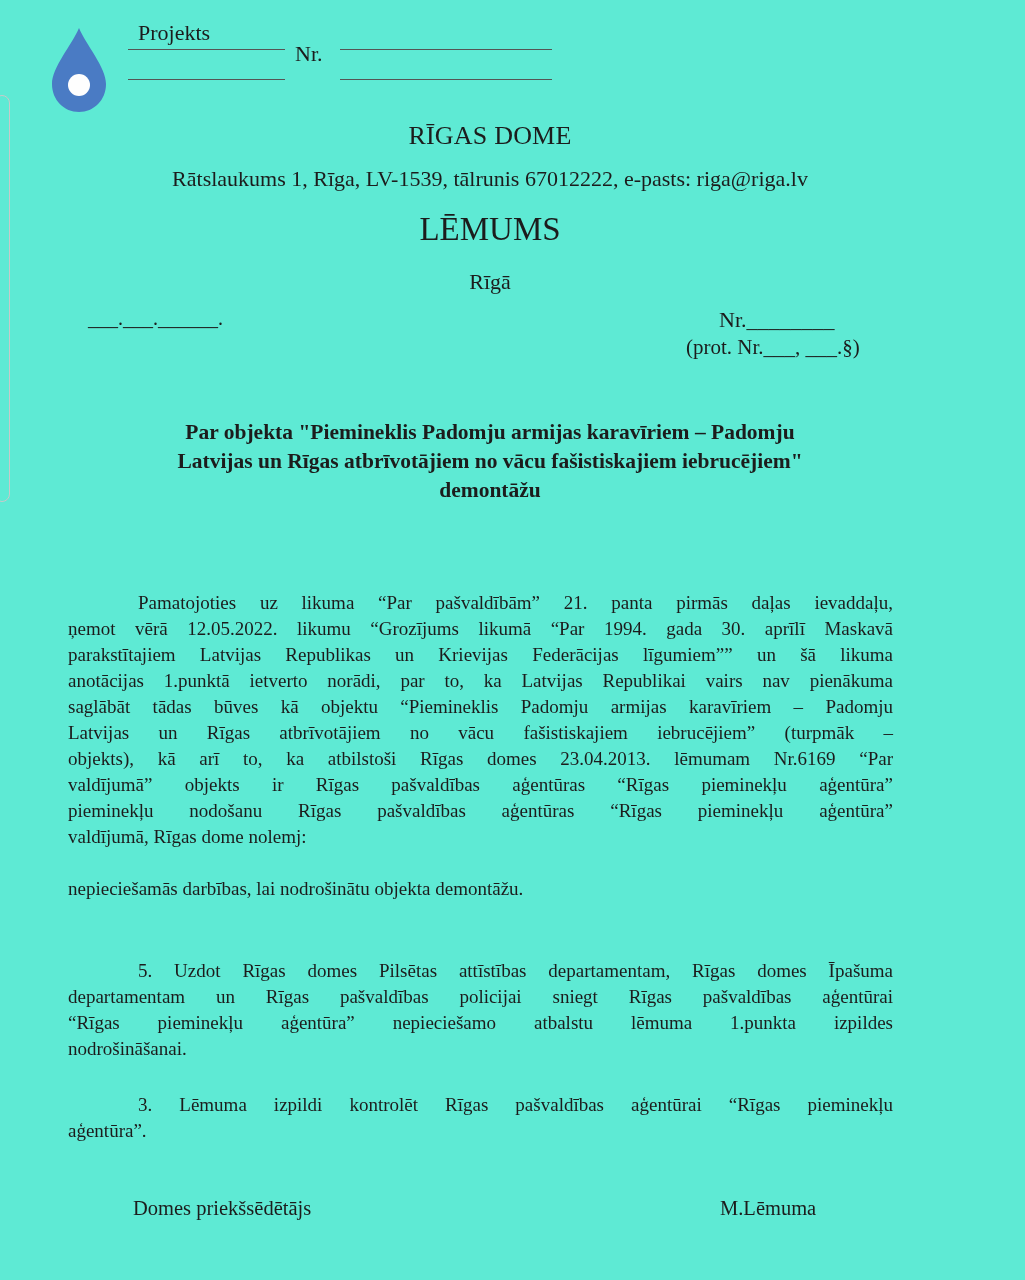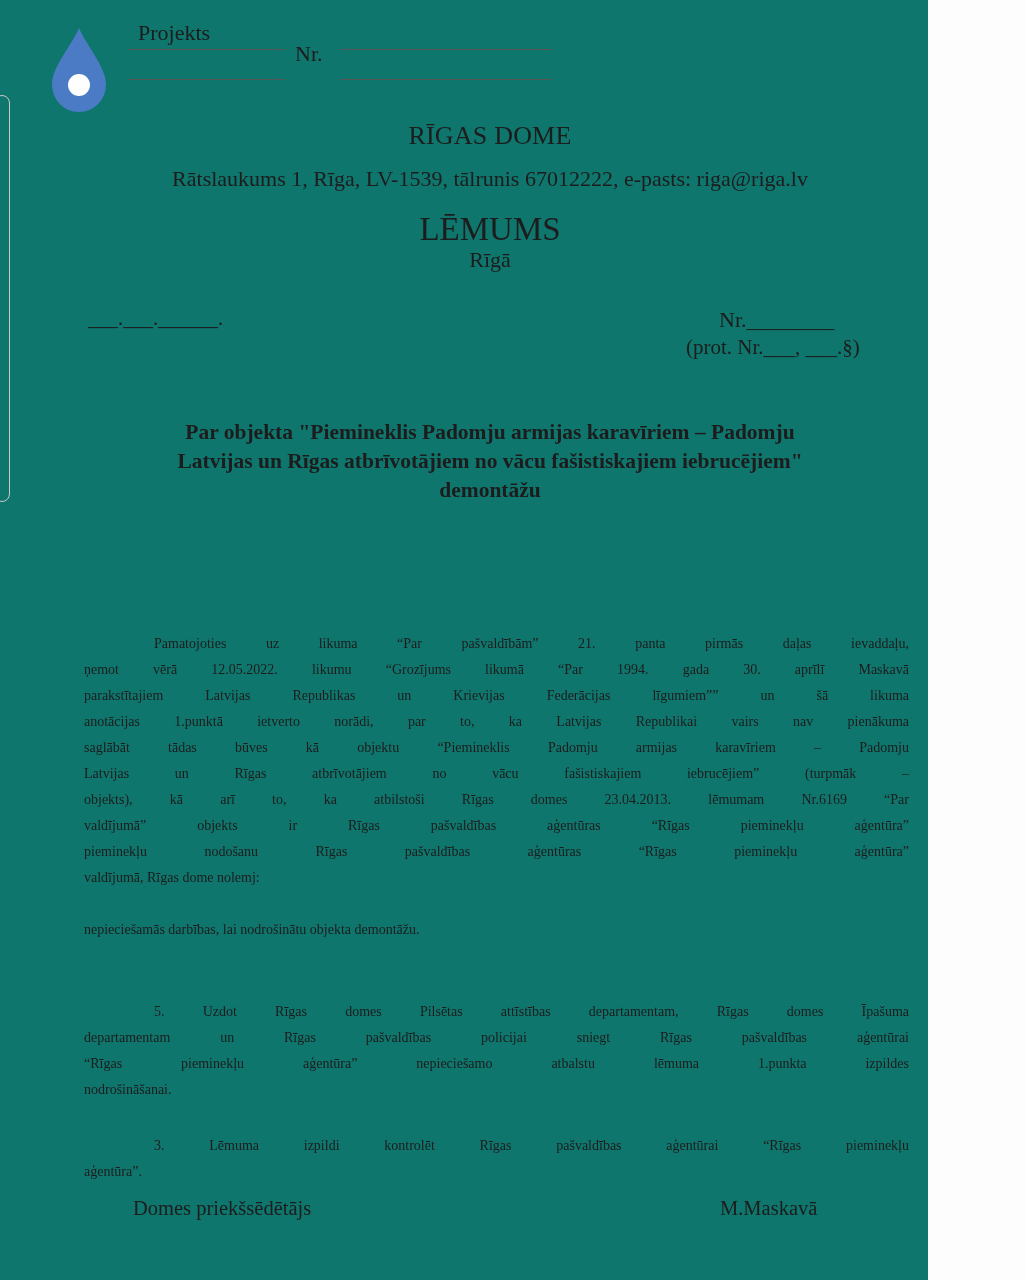--- a/index.html
+++ b/index.html
@@ -11,22 +11,22 @@
       width: 1025px;
       height: 1280px;
       position: relative;
       overflow: hidden;
       font-family: "Liberation Serif", "DejaVu Serif", serif;
       color: #1c1c1c;
     }
     .page {
       position: absolute;
       left: 0; top: 0;
-      width: 928px; height: 1280px;
-      background: #0f766e;
+      width: 1025px; height: 1280px;
+      background: #5eead4;
     }
     
     .edge-frame {
       position: absolute;
       left: -6px;
       top: 95px;
       width: 14px;
       height: 405px;
       border: 1.5px solid #c9c9c9;
       border-radius: 8px;
@@ -55,45 +55,44 @@
     .org-address {
       left: 0; width: 980px; text-align: center;
       top: 166px; font-size: 22px;
     }
     .doc-type {
       left: 0; width: 980px; text-align: center;
       top: 211px; font-size: 33px;
     }
     .doc-place {
       left: 0; width: 980px; text-align: center;
-      top: 247px; font-size: 22px;
+      top: 269px; font-size: 22px;
     }
     .date-blank { left: 88px; top: 307px; font-size: 20px; }
     .nr-right { left: 719px; top: 307px; font-size: 22px; }
     .prot-right { left: 686px; top: 335px; font-size: 21px; }
 
     .title-block {
       position: absolute;
       left: 70px;
       width: 840px;
       top: 418px;
       text-align: center;
       font-weight: bold;
       font-size: 21.5px;
       line-height: 29px;
     }
     .title-block div { white-space: nowrap; }
 
     .body-block {
       position: absolute;
-      left: 84px;
+      left: 68px;
       width: 825px;
-      font-size: 14px;
+      font-size: 19px;
       line-height: 26px;
-      margin-top: 41px;
     }
     .body-block .line {
       display: block;
       text-align: justify;
       text-align-last: justify;
       white-space: nowrap;
       height: 26px;
     }
     .body-block .line.last {
       text-align-last: left;
@@ -165,15 +164,15 @@
     <span class="line">“Rīgas pieminekļu aģentūra” nepieciešamo atbalstu lēmuma 1.punkta izpildes</span>
     <span class="line last">nodrošināšanai.</span>
   </div>
 
   <div class="body-block para-3">
     <span class="line indent">3. Lēmuma izpildi kontrolēt Rīgas pašvaldības aģentūrai “Rīgas pieminekļu</span>
     <span class="line last">aģentūra”.</span>
   </div>
 
   <span class="abs sig-title">Domes priekšsēdētājs</span>
-  <span class="abs sig-name">M.Maskavā</span>
+  <span class="abs sig-name">M.Lēmuma</span>
 
 </div>
 
 </body></html>

